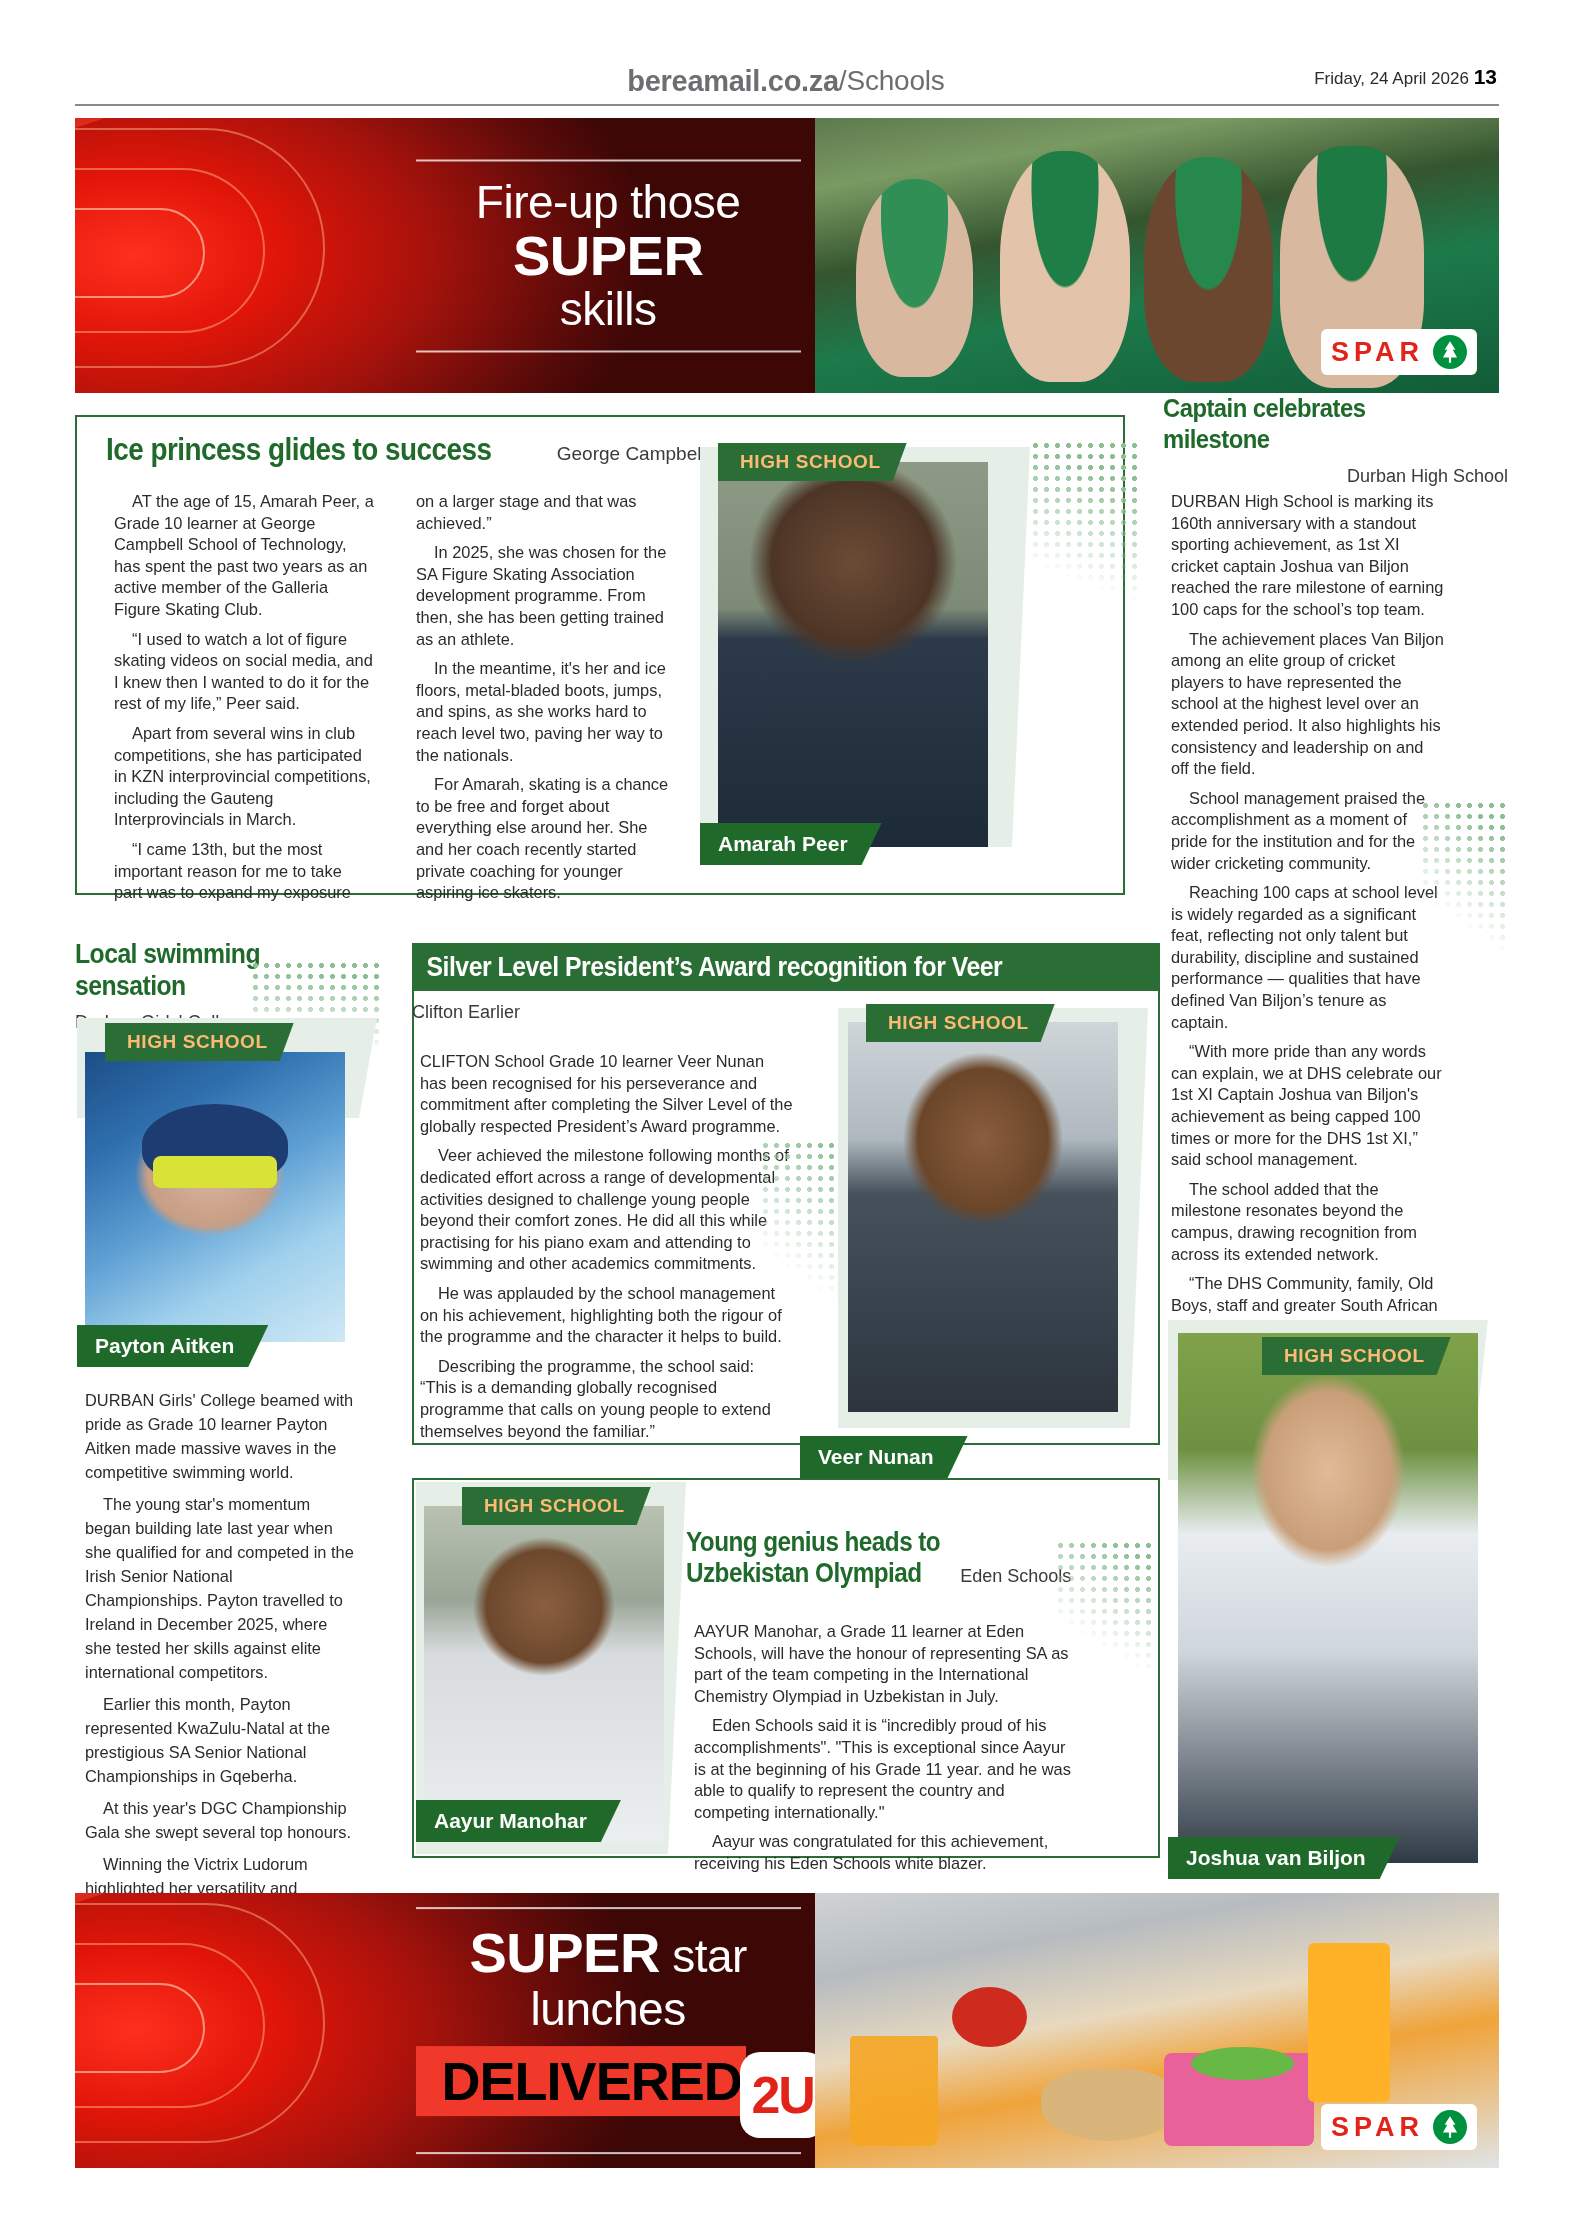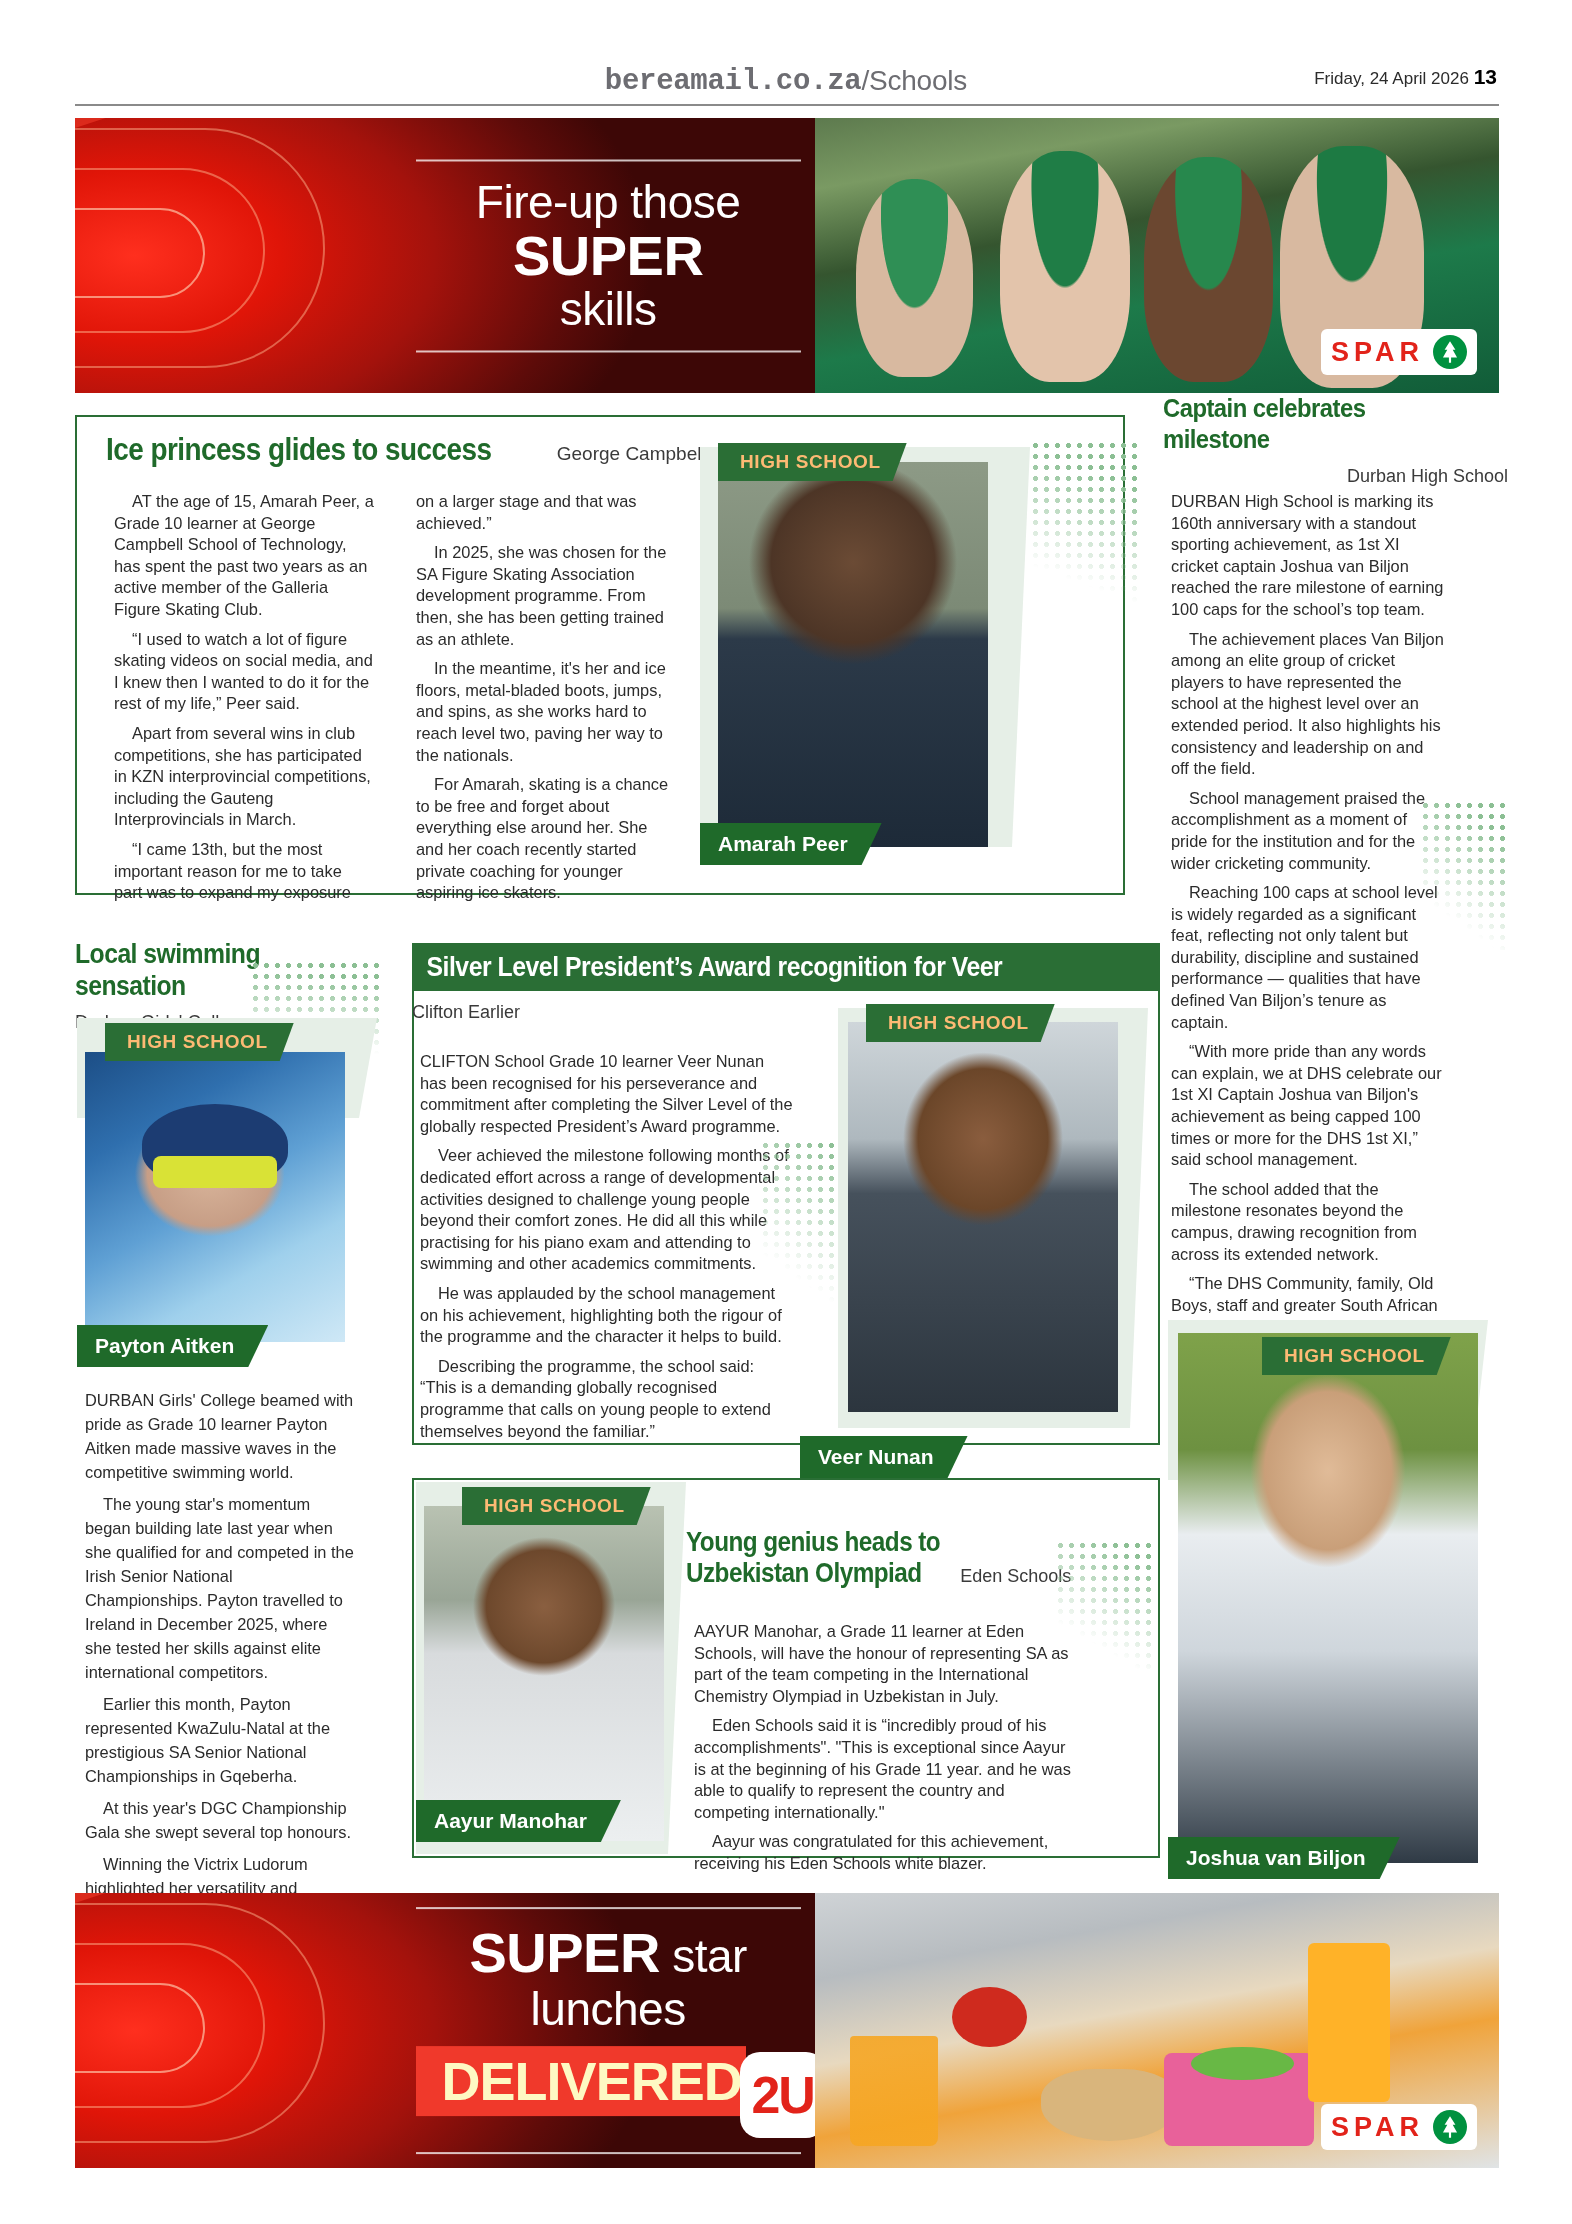--- a/index.html
+++ b/index.html
@@ -11,21 +11,21 @@
     overflow: hidden;
   }
   .page { position: relative; width: 1572px; height: 2224px; background:#fff; }
 
   
   .masthead {
     position: absolute; left: 0; top: 58px; width: 1572px; height: 46px;
     display: flex; align-items: center; justify-content: center;
   }
   .masthead-brand {
-    font-family: Liberation Mono, monospace;
+    font-family: Liberation Sans, sans-serif;
     font-weight: bold; font-size: 29px; color: #6d6d72; letter-spacing: -0.3px;
   }
   .masthead-section {
     font-size: 28px; color: #6d6d72; font-weight: 300; letter-spacing: -0.2px;
   }
   .masthead-date {
     position: absolute; right: 75px; top: 65px;
     font-size: 17px; color: #2b2b2b; margin-left: 30px;
   }
   .masthead-page { font-weight: bold; font-size: 21px; color:#000; }
@@ -75,21 +75,21 @@
 
   .d2u-badge {
     display:inline-flex; align-items:center; justify-content:center;
     width:86px; height:86px; background:#fff; border-radius:20px; vertical-align:middle;
     margin-left:-6px;
   }
   .d2u-text { font-size:52px; font-weight:bold; color:#e2231a; letter-spacing:-2px;}
   .delivered-bar {
     background:#f0392b; display:inline-block; padding:4px 4px 4px 26px; margin-top:6px;
   }
-  .delivered-word { font-size:54px; font-weight:bold; letter-spacing:-1px; color:#fef9c3;}
+  .delivered-word { font-size:54px; font-weight:bold; letter-spacing:-1px; color:#000000;}
 
   
   .headline {
     color:#1f6a2a; font-weight:bold;
     font-family:"Liberation Sans", sans-serif;
     letter-spacing:-0.6px;
     transform: scaleX(.90); transform-origin: left center;
   }
   .school-name { color:#3a3a3a; }
   .body-col { color:#2b2b2b; text-align:left; }

